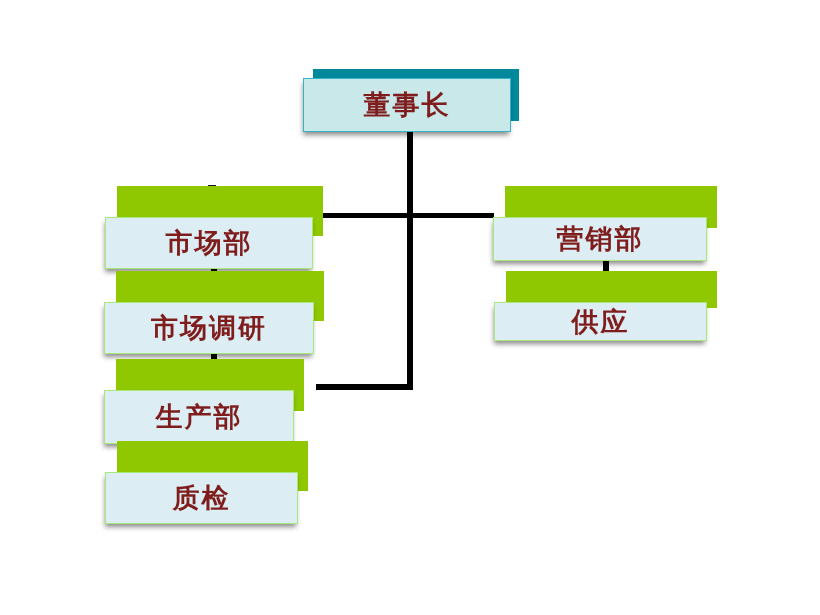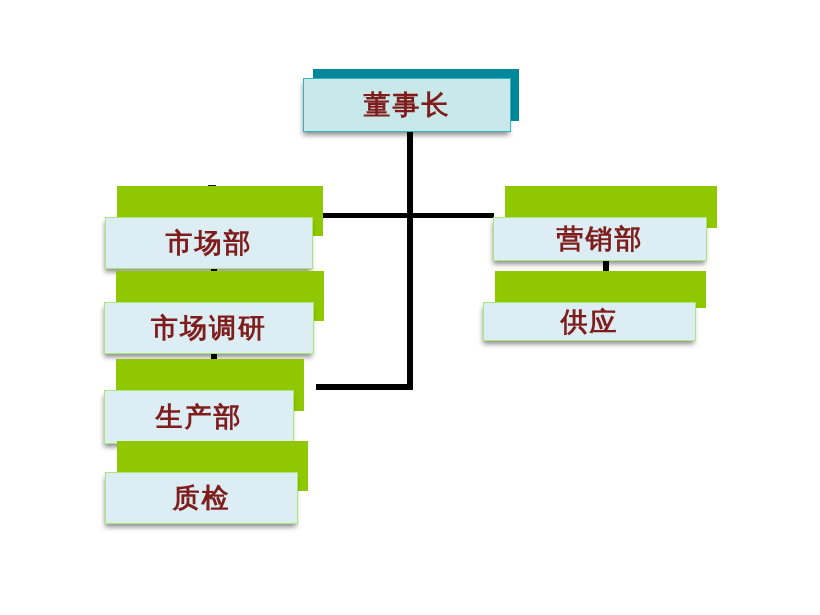--- a/index.html
+++ b/index.html
@@ -53,21 +53,21 @@
   .theme-green .node-shadow { background: var(--green-shadow, #8fc801); left: 12px; top: -7px; }
   .theme-green .node-box   { background: var(--green-fill, #dceef4); border: 1px solid var(--green-border, #a8e878); left: 0; top: 0; margin-top: 24px; }
 
   
   #node-chairman   { left: 303px; top:  78px; width: 206px; height: 52px; }
   #node-marketing  { left: 105px; top: 193px; width: 206px; height: 50px; }
   #node-sales      { left: 493px; top: 193px; width: 212px; height: 42px; }
   #node-research   { left: 104px; top: 278px; width: 208px; height: 50px; }
   #node-production { left: 104px; top: 366px; width: 188px; height: 52px; }
   #node-quality    { left: 105px; top: 448px; width: 191px; height: 50px; }
-  #node-supply     { left: 483px; top: 278px; width: 211px; height: 37px; }
+  #node-supply     { left: 494px; top: 278px; width: 211px; height: 37px; }
 
   
   #conn-trunk           { left: 407px; top: 130px; width: 6px;   height: 260px; }
   #conn-level1          { left: 318px; top: 213px; width: 176px; height: 5px; }
   #conn-production-arm  { left: 316px; top: 384px; width: 95px;  height: 6px; }
   #conn-stub-mkt-res    { left: 211px; top: 242px; width: 6px;   height: 32px; }
   #conn-stub-res-prod   { left: 211px; top: 327px; width: 6px;   height: 33px; }
   #conn-stub-prod-qc    { left: 211px; top: 417px; width: 6px;   height: 28px; }
   #conn-stub-sales-sup  { left: 603px; top: 242px; width: 6px;   height: 31px; }
   #conn-artifact-dash   { left: 208px; top: 185px; width: 8px;   height: 3px; background:#14143c; }

